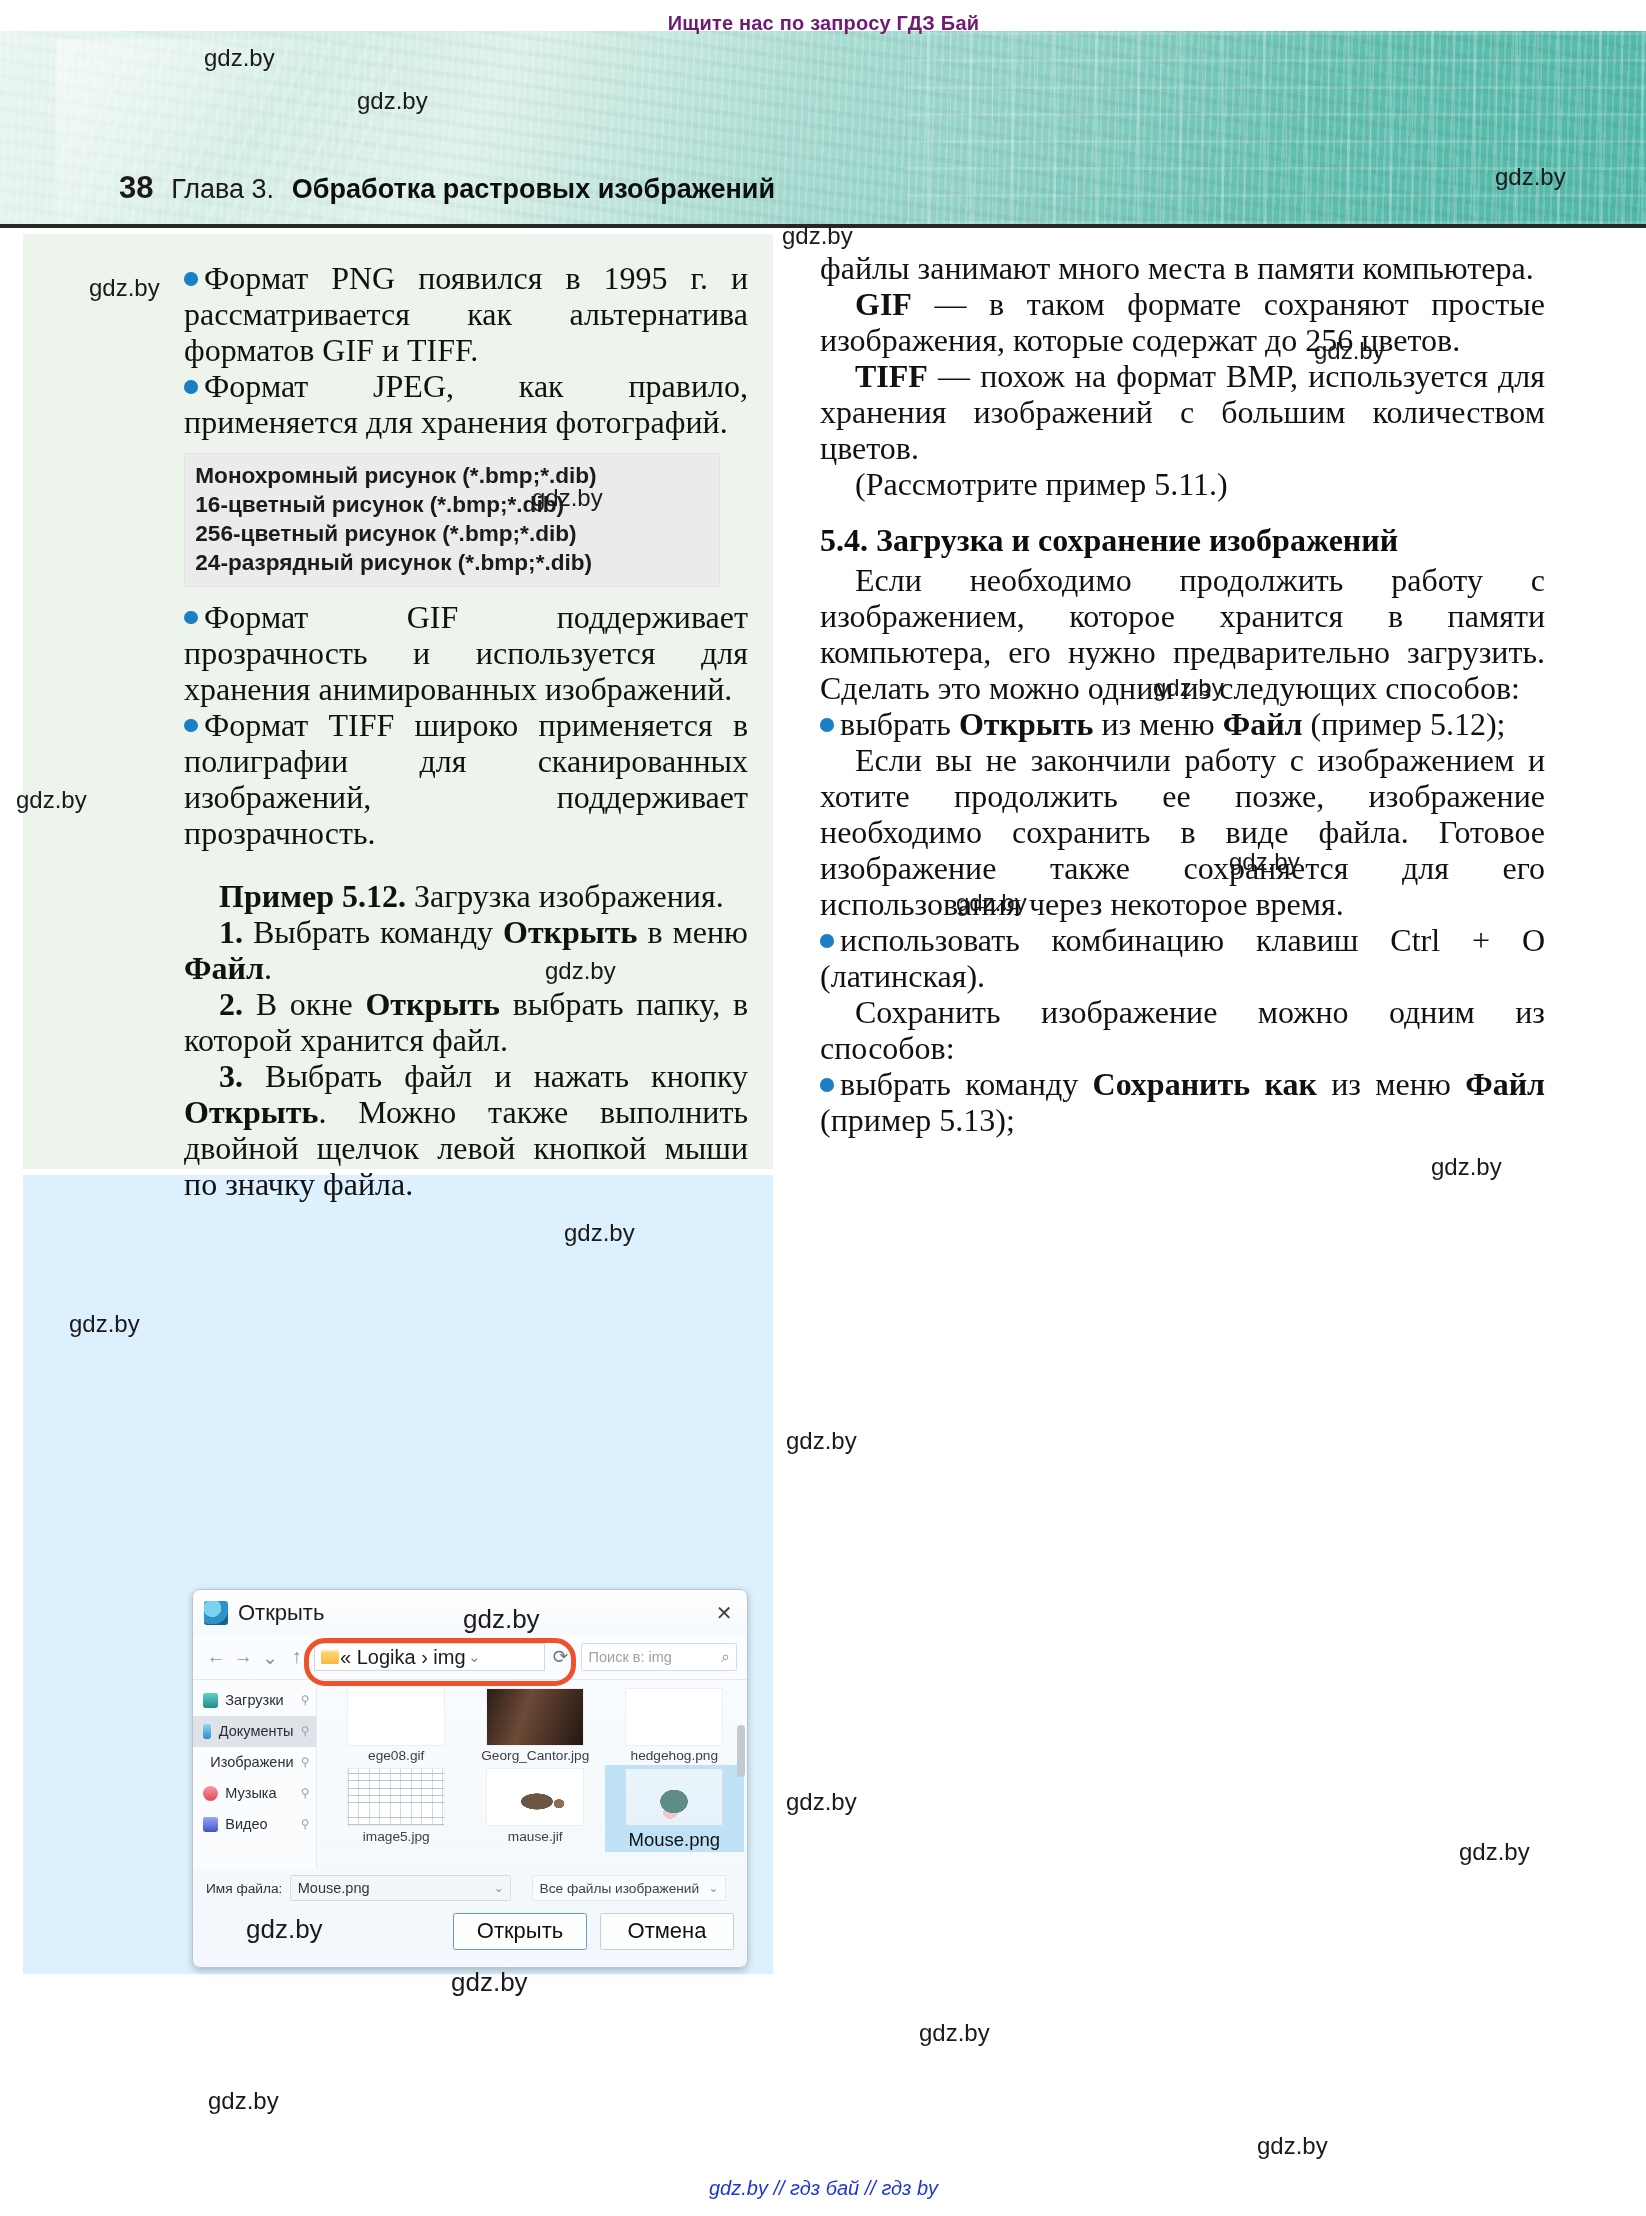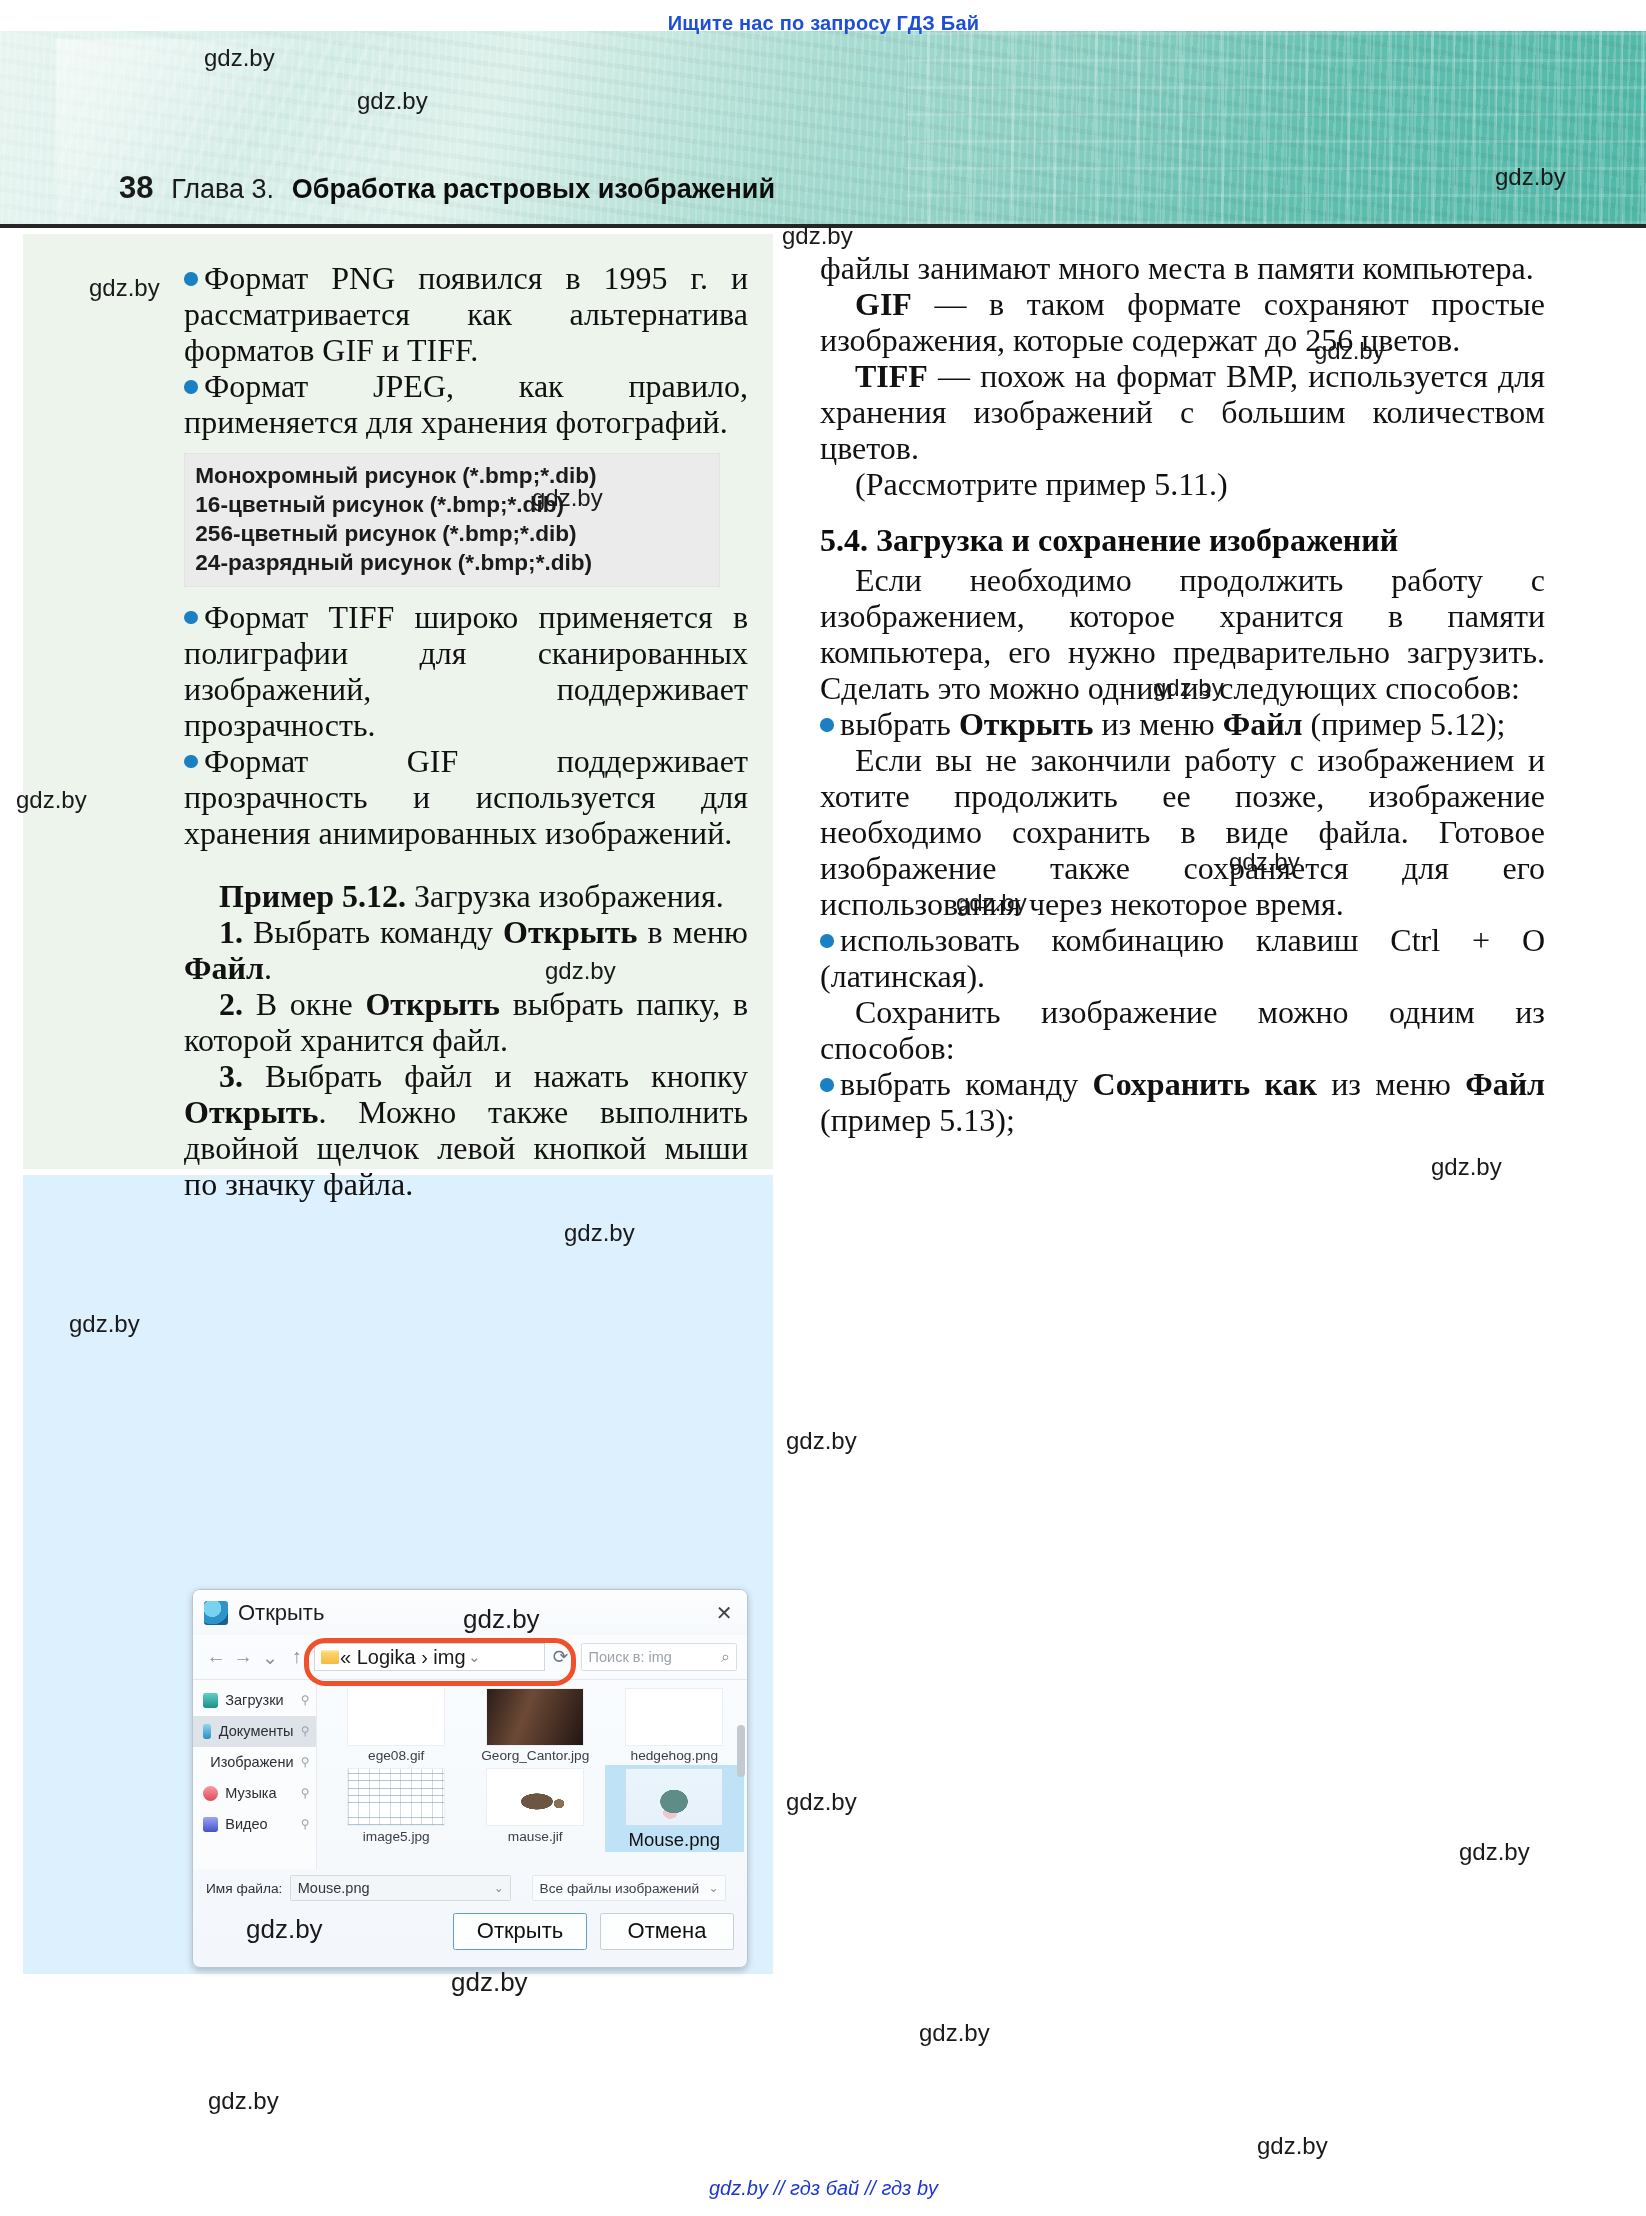--- a/index.html
+++ b/index.html
@@ -13,21 +13,21 @@
     overflow: hidden;
   }
 
   
   .promo-strip {
     position: absolute; left: 0; top: 0; width: 1647px; height: 31px;
     display: flex; align-items: center; justify-content: center;
     z-index: 40;
   }
   .promo-text {
-    color: #1d4ed8;
+    color: #701a75;
     font-family: "Liberation Sans", sans-serif;
     font-weight: bold;
     font-size: 20px;
     letter-spacing: 0.2px;
     margin-top: 15px;
   }
 
   
   .banner {
     position: absolute; left: 0; top: 31px; width: 1647px; height: 197px;
@@ -330,24 +330,24 @@
   </p>
 
   <div class="fmt-box">
     <div class="fmt-line">Монохромный рисунок (*.bmp;*.dib)</div>
     <div class="fmt-line">16-цветный рисунок (*.bmp;*.dib)</div>
     <div class="fmt-line">256-цветный рисунок (*.bmp;*.dib)</div>
     <div class="fmt-line">24-разрядный рисунок (*.bmp;*.dib)</div>
   </div>
 
   <p class="body noind">
+    <span class="bullet"></span><span>Формат GIF поддерживает прозрачность и используется для хранения анимированных изображений.</span>
+  </p>
+  <p class="body noind">
     <span class="bullet"></span><span>Формат TIFF широко применяется в полиграфии для сканированных изображений, поддерживает прозрачность.</span>
-  </p>
-  <p class="body noind">
-    <span class="bullet"></span><span>Формат GIF поддерживает прозрачность и используется для хранения анимированных изображений.</span>
   </p>
 
   <p class="body" style="margin-top:27px">
     <span class="b">Пример 5.12.</span>
     <span>Загрузка изображения.</span>
   </p>
 
   <p class="body">
     <span class="b">1.</span>
     <span>Выбрать команду </span><span class="b">Открыть</span><span> в меню </span><span class="b">Файл</span><span>.</span>

